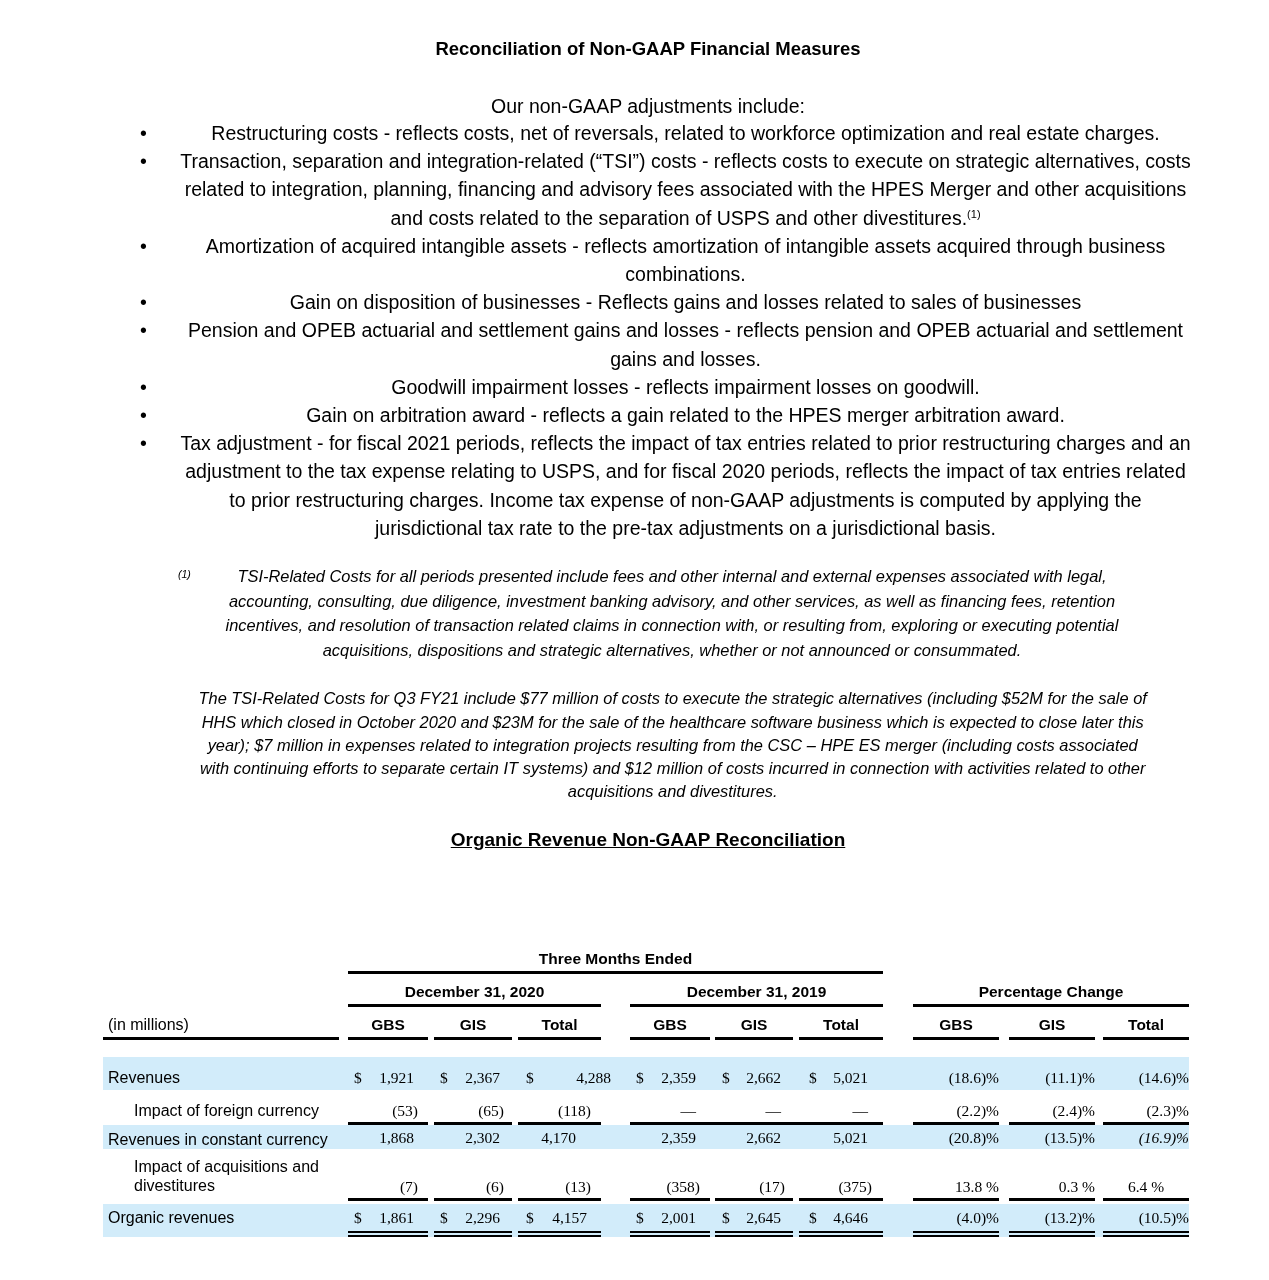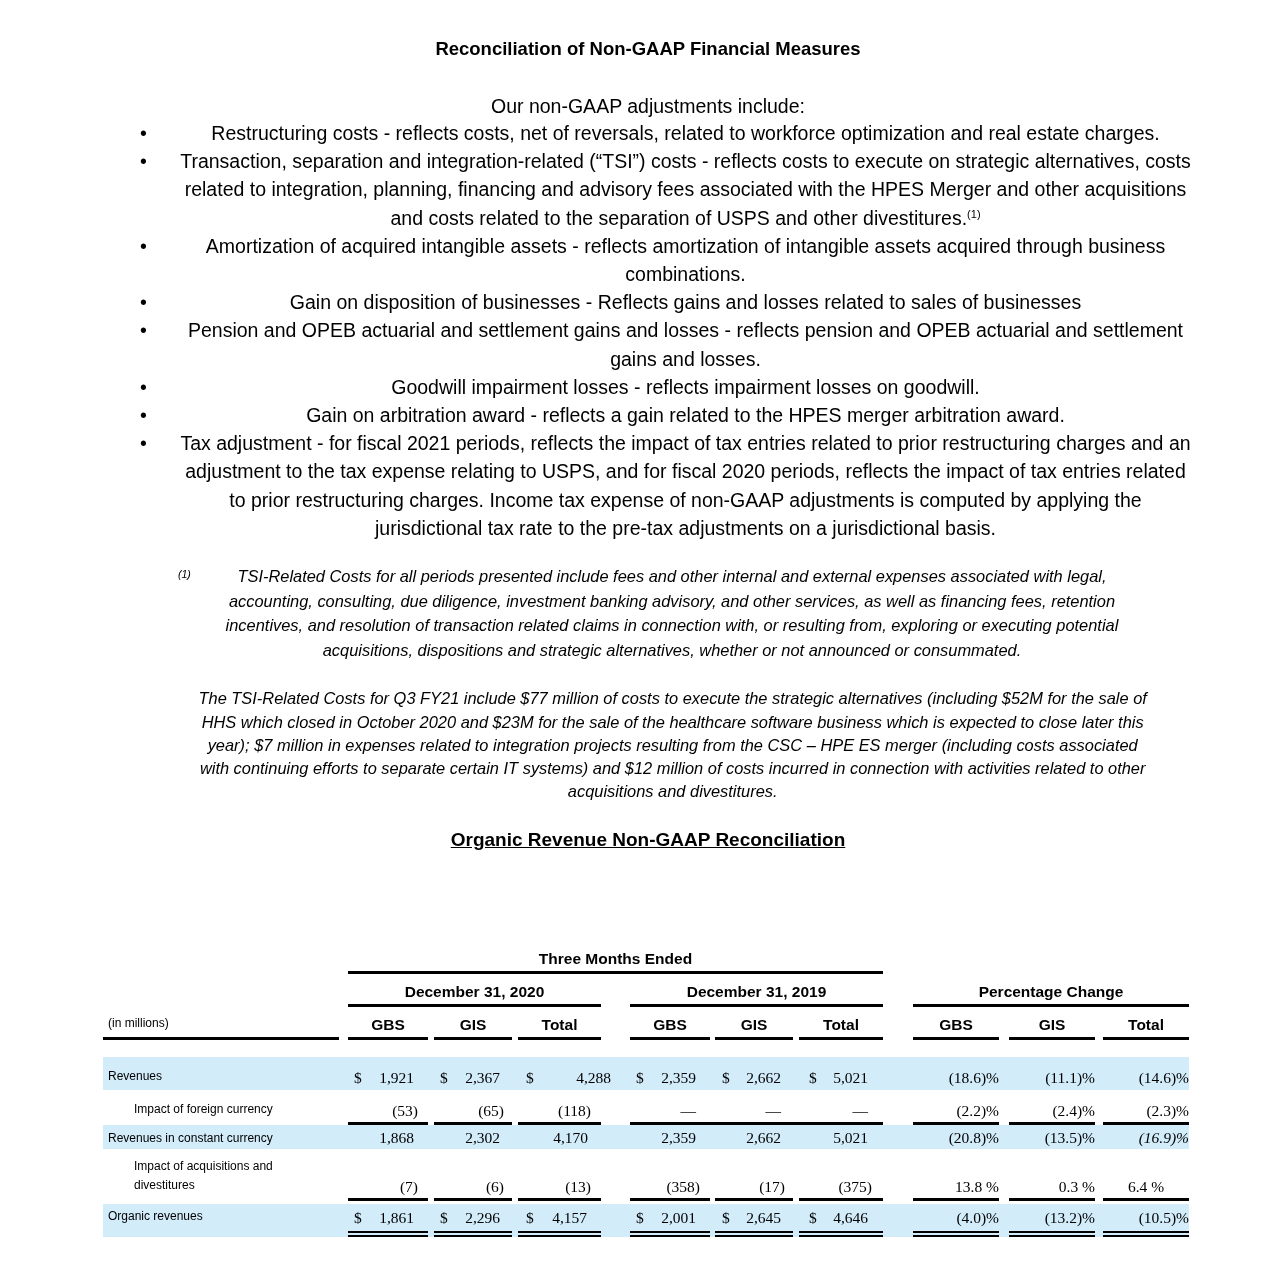--- a/index.html
+++ b/index.html
@@ -15,21 +15,21 @@
   .foot .mark { position: absolute; left: 3px; top: 0; font-size: 11px; line-height: 18px; }
   .foot2 { margin: 24px 0 0 92px; font-style: italic; font-size: 17px; line-height: 23.2px; transform: scaleX(0.965); transform-origin: left top; width: 990px; }
   .section { font-weight: bold; font-size: 19px; text-decoration: underline; margin: 24px 0 0 0; line-height: 26px; }
 
   
   .tbl { position: absolute; left: 103px; top: 945px; width: 1090px; height: 300px; }
   .hdr { position: absolute; font-weight: bold; font-size: 15.5px; text-align: center; }
   .rule { position: absolute; height: 3px; background: #000; }
   .rule.thin { height: 2.5px; }
   .band { position: absolute; left: 0; width: 1086px; background: #d2ecfa; }
-  .rowlabel { position: absolute; font-size: 12px; }
+  .rowlabel { position: absolute; font-size: 16px; }
   .num { position: absolute; font-family: "Liberation Serif", serif; font-size: 15.5px; text-align: right; }
   .dlr { position: absolute; font-family: "Liberation Serif", serif; font-size: 15.5px; }
   .dbl { position: absolute; height: 6px; border-top: 2px solid #000; border-bottom: 2px solid #000; box-sizing: border-box; }
 </style>
 </head>
 <body>
 
 <div class="page">
   <h1 class="title">Reconciliation of Non-GAAP Financial Measures</h1>
   <p class="intro">Our non-GAAP adjustments include:</p>
@@ -125,21 +125,21 @@
   <div class="rule" style="left:415px; top:177px; width:83px;"></div>
   <div class="rule" style="left:527px; top:177px; width:253px;"></div>
   <div class="rule" style="left:810px; top:177px; width:86px;"></div>
   <div class="rule" style="left:906px; top:177px; width:86px;"></div>
   <div class="rule" style="left:1000px; top:177px; width:86px;"></div>
 
   <div>
     <div class="rowlabel" style="left:5px; top:186px;">Revenues in constant currency</div>
     <div class="num" style="left:245px; top:184px; width:66px;">1,868</div>
     <div class="num" style="left:331px; top:184px; width:66px;">2,302</div>
-    <div class="num" style="left:416px; top:184px; width:69px;">4,170</div>
+    <div class="num" style="left:404px; top:184px; width:69px;">4,170</div>
     <div class="num" style="left:527px; top:184px; width:66px;">2,359</div>
     <div class="num" style="left:612px; top:184px; width:66px;">2,662</div>
     <div class="num" style="left:696px; top:184px; width:69px;">5,021</div>
     <div class="num" style="left:810px; top:184px; width:86px;">(20.8)%</div>
     <div class="num" style="left:906px; top:184px; width:86px;">(13.5)%</div>
     <div class="num" style="left:1000px; top:184px; width:86px;font-style:italic;">(16.9)%</div>
   </div>
 
   <div>
     <div class="rowlabel" style="left:31px; top:212px; line-height:19px;">

